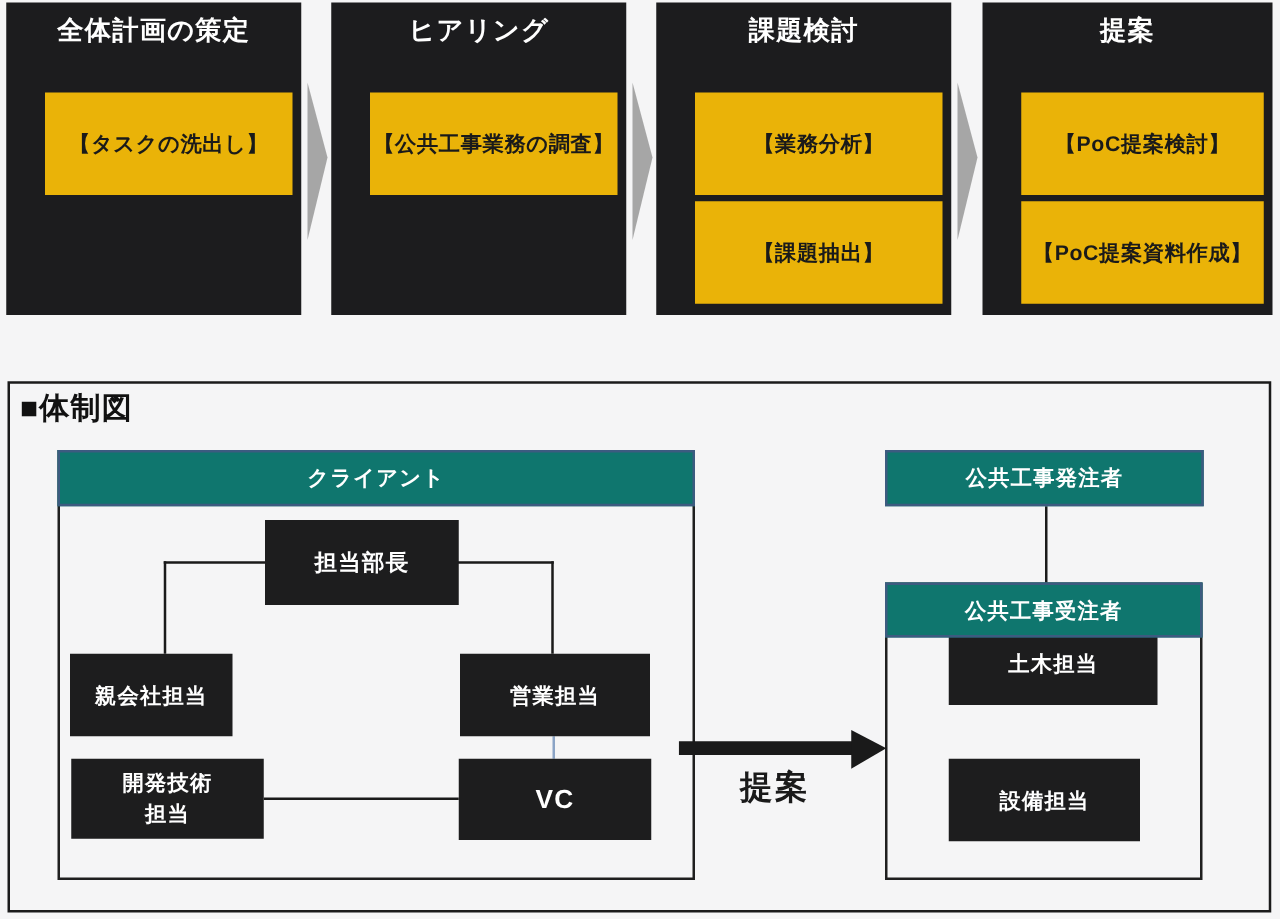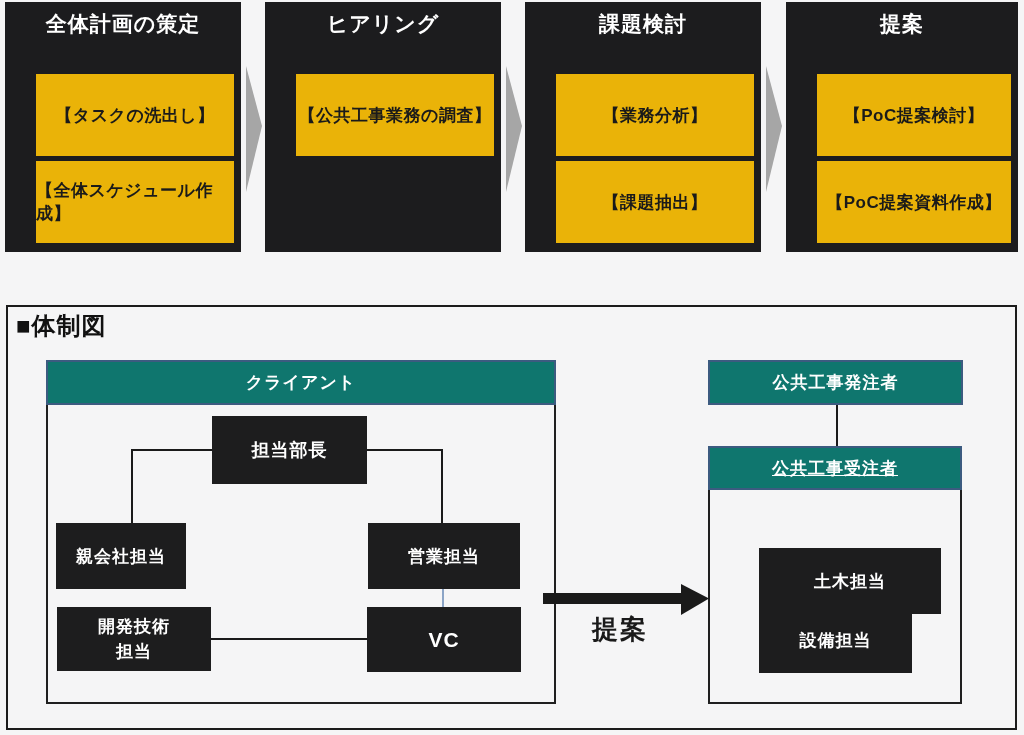--- a/index.html
+++ b/index.html
@@ -79,21 +79,20 @@
   .big-arrow{position:absolute;left:543px;top:584px;z-index:3;}
 </style>
 </head>
 <body>
 
 <div id="stage">
 
   <div class="phase" style="left:5px;">
     <div class="phase-title">全体計画の策定</div>
     <div class="phase-item first">【タスクの洗出し】</div>
-    <div class="phase-item second">【全体スケジュール作成】</div>
   </div>
 
   <svg class="chevron" style="left:245px;" width="18" height="126" viewBox="0 0 18 126">
     <polygon points="1,0 17,60 1,126" fill="#a6a6a6"></polygon>
   </svg>
 
   <div class="phase" style="left:265px;">
     <div class="phase-title">ヒアリング</div>
     <div class="phase-item first">【公共工事業務の調査】</div>
   </div>
@@ -140,18 +139,18 @@
   <svg class="big-arrow" width="168" height="32" viewBox="0 0 168 32">
     <rect x="0" y="9" width="142" height="11" fill="#1a1a1a"></rect>
     <polygon points="138,0 166,14.5 138,31" fill="#1a1a1a"></polygon>
   </svg>
   <div class="arrow-label">提案</div>
 
   <div class="group-header" style="left:708px;top:360px;width:255px;height:45px;">公共工事発注者</div>
   <div class="line" style="left:836px;top:405px;width:2px;height:61px;"></div>
 
   <div class="group-container" style="left:708px;top:466px;width:254px;height:238px;"></div>
-  <div class="group-header" style="left:708px;top:446px;width:254px;height:44px;text-decoration:underline;">公共工事受注者</div>
+  <div class="group-header" style="left:708px;top:466px;width:254px;height:44px;">公共工事受注者</div>
 
-  <div class="dark-box" style="left:759px;top:548px;width:182px;height:66px;">土木担当</div>
+  <div class="dark-box" style="left:759px;top:498px;width:167px;height:66px;">土木担当</div>
   <div class="dark-box" style="left:759px;top:607px;width:153px;height:66px;">設備担当</div>
 
 </div>
 
 </body></html>

